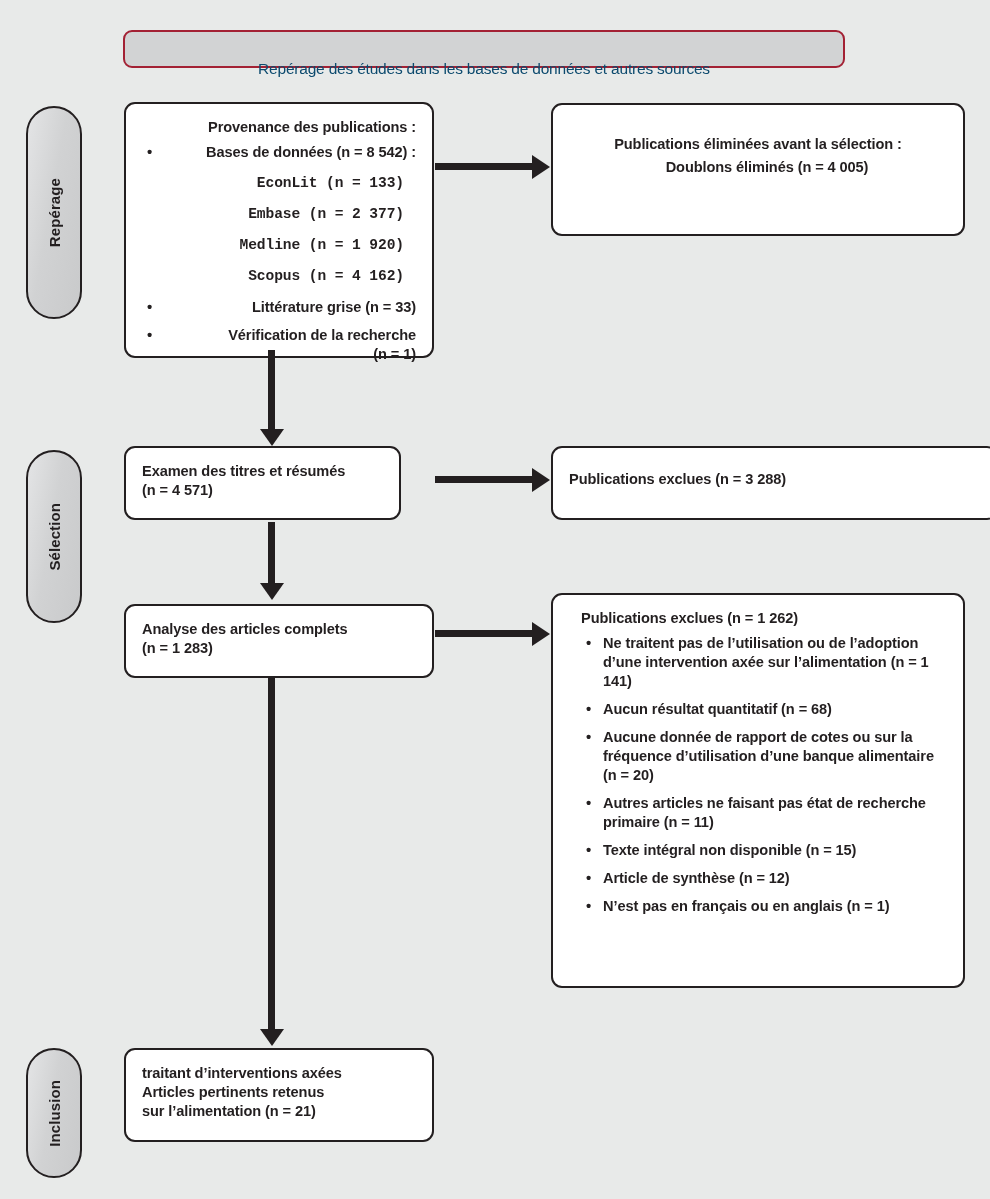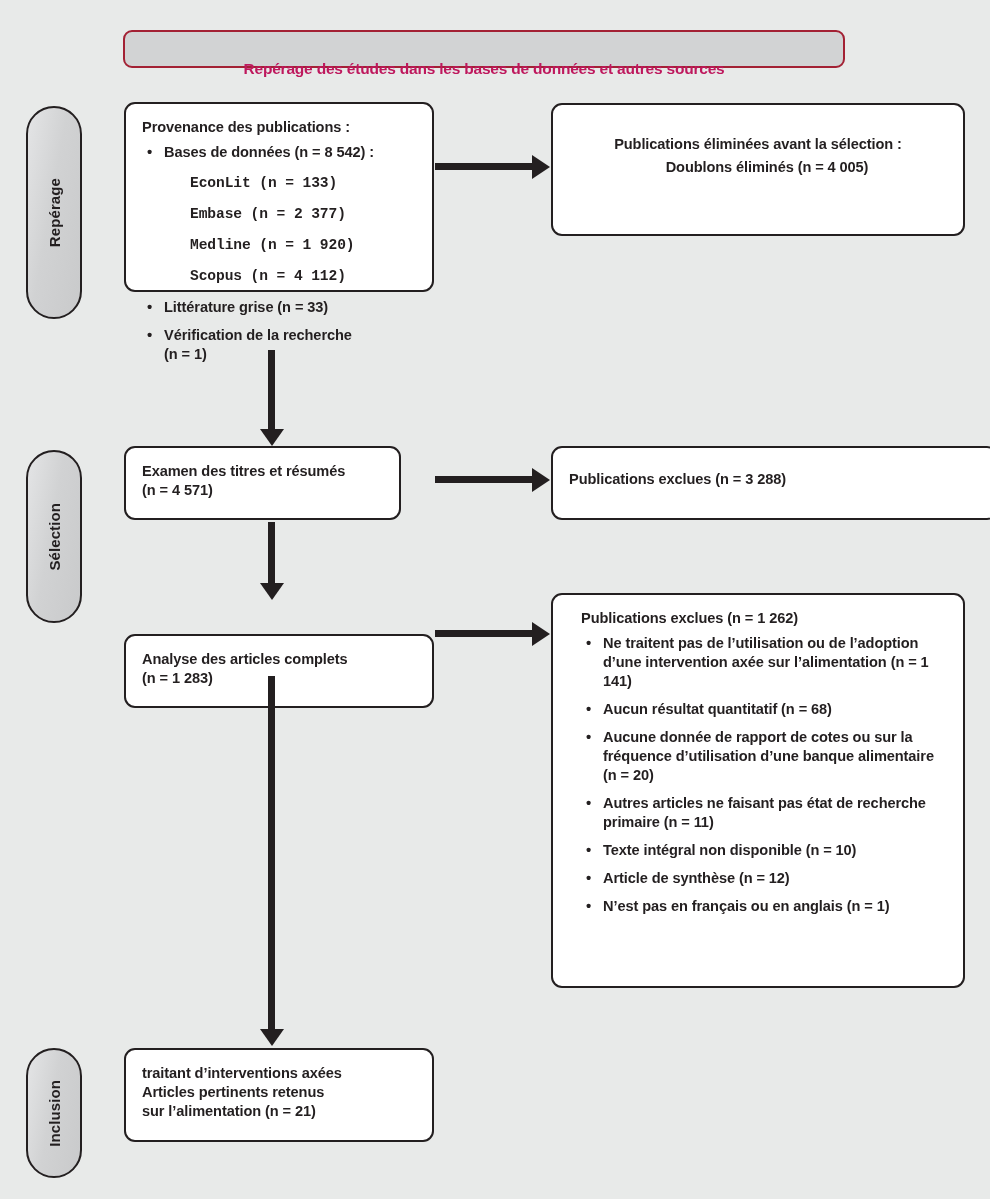--- a/index.html
+++ b/index.html
@@ -33,23 +33,23 @@
     box-sizing: border-box;
     background: #d2d3d4;
     border: 2.5px solid #a32134;
     border-radius: 9px;
     display: flex;
     align-items: center;
     justify-content: center;
   }
   .banner-text {
     font-size: 15.5px;
-    font-weight: 700;
+    font-weight: 400;
     letter-spacing: -0.2px;
-    color: #be185d;
+    color: #0c4a6e;
     white-space: nowrap;
     margin-top: 39px;
   }
 
   
   .pill {
     position: absolute;
     box-sizing: border-box;
     background: linear-gradient(100deg, #e4e5e6 0%, #d1d2d3 45%, #c9cacb 100%);
     border: 2.6px solid #231f20;
@@ -163,31 +163,31 @@
   </div>
 
   <div class="pill" style="left:26px; top:450px; width:56px; height:173px; border-radius:28px;">
     <span class="pill-text">Sélection</span>
   </div>
 
   <div class="pill" style="left:26px; top:1048px; width:56px; height:130px; border-radius:28px;">
     <span class="pill-text">Inclusion</span>
   </div>
 
-  <div class="box" style="left:124px; top:102px; width:310px; height:190px;">
+  <div class="box" style="left:124px; top:102px; width:310px; height:256px;text-align:right;">
     <div class="box-inner">
       <p class="ttl">Provenance des publications :</p>
       <ul class="bl">
         <li>
           <span>Bases de données (n = 8 542) :</span>
           <ul class="sub">
             <li>EconLit (n = 133)</li>
             <li>Embase (n = 2 377)</li>
             <li>Medline (n = 1 920)</li>
-            <li>Scopus (n = 4 112)</li>
+            <li>Scopus (n = 4 162)</li>
           </ul>
         </li>
         <li>Littérature grise (n = 33)</li>
         <li>
           <span>Vérification de la recherche</span><br>
           <span>(n = 1)</span>
         </li>
       </ul>
     </div>
   </div>
@@ -213,38 +213,38 @@
   <div class="arrow-h" style="left:435px; top:476px; width:98px;"></div>
 
   <div class="box" style="left:551px; top:446px; width:447px; height:74px;">
     <div class="box-inner" style="padding-top:22px;">
       <p class="plain">Publications exclues (n = 3 288)</p>
     </div>
   </div>
 
   <div class="arrow-v" style="left:268px; top:522px; height:62px;"></div>
 
-  <div class="box" style="left:124px; top:634px; width:310px; height:74px;">
+  <div class="box" style="left:124px; top:604px; width:310px; height:74px;">
     <div class="box-inner">
       <p class="plain">Analyse des articles complets</p>
       <p class="plain">(n = 1 283)</p>
     </div>
   </div>
 
   <div class="arrow-h" style="left:435px; top:630px; width:98px;"></div>
 
   <div class="box" style="left:551px; top:593px; width:414px; height:395px;padding-left:12px;">
     <div class="box-inner">
       <p class="ttl">Publications exclues (n = 1 262)</p>
       <ul class="bl">
         <li>Ne traitent pas de l’utilisation ou de l’adoption d’une intervention axée sur l’alimentation (n = 1 141)</li>
         <li>Aucun résultat quantitatif (n = 68)</li>
         <li>Aucune donnée de rapport de cotes ou sur la fréquence d’utilisation d’une banque alimentaire (n = 20)</li>
         <li>Autres articles ne faisant pas état de recherche primaire (n = 11)</li>
-        <li>Texte intégral non disponible (n = 10)</li>
+        <li>Texte intégral non disponible (n = 15)</li>
         <li>Article de synthèse (n = 12)</li>
         <li>N’est pas en français ou en anglais (n = 1)</li>
       </ul>
     </div>
   </div>
 
   <div class="arrow-v" style="left:268px; top:676px; height:354px;"></div>
 
   <div class="box" style="left:124px; top:1048px; width:310px; height:94px;">
     <div class="box-inner">

